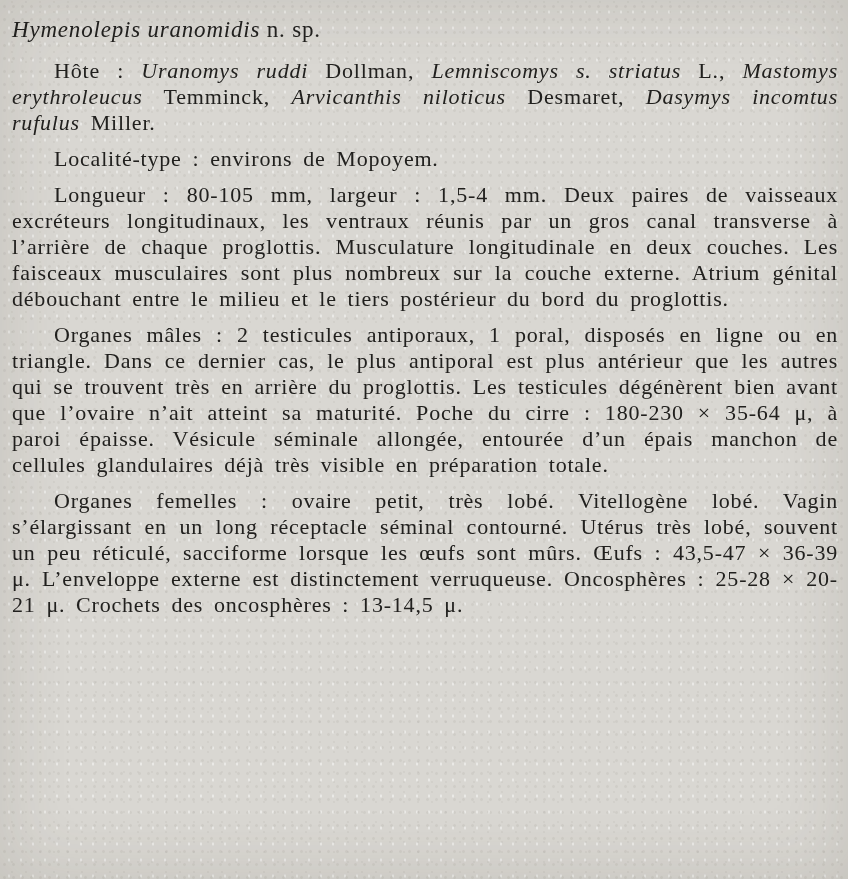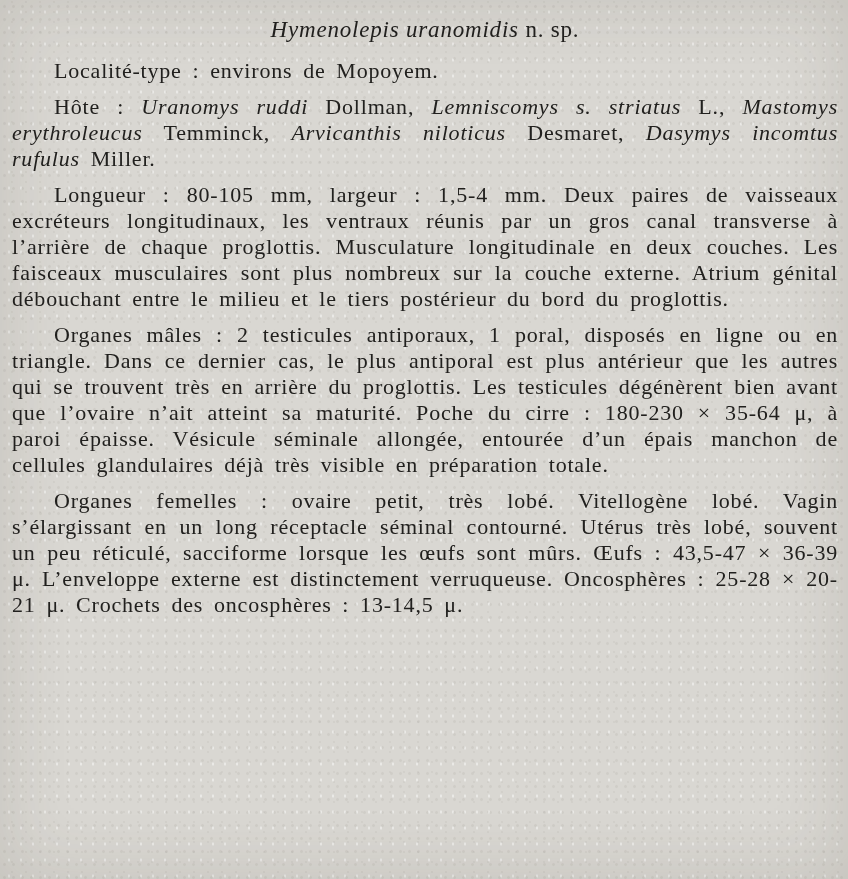--- a/index.html
+++ b/index.html
@@ -25,21 +25,21 @@
       radial-gradient(rgba(80,76,66,0.05) 1px, transparent 1.4px) 5px 7px / 14px 10px,
       radial-gradient(rgba(255,255,255,0.45) 1px, transparent 1.4px) 3px 4px / 12px 16px,
       var(--paper, #d9d7d2);
     box-shadow: inset 0 0 70px rgba(70,64,52,0.14);
   }
   .title {
     margin: 0 0 13px 0;
     font-size: 23px;
     font-weight: 400;
     line-height: 30px;
-    text-align: center;
+    text-align: left;
     letter-spacing: 0.8px;
   }
   .body-text p {
     margin: 0 0 10px 0;
     font-size: 22px;
     line-height: 26px;
     text-align: justify;
     text-indent: 42px;
     letter-spacing: 0.8px;
     word-spacing: 4.5px;
@@ -49,19 +49,19 @@
   .it {
     font-style: italic;
   }
 </style>
 </head>
 <body>
 
 <main class="page">
   <h1 class="title"><span class="it">Hymenolepis uranomidis</span><span> n. sp.</span></h1>
   <section class="body-text">
+      <p><span>Hôte : </span><span class="it">Uranomys ruddi</span><span> Dollman, </span><span class="it">Lemniscomys s. striatus</span><span> L., </span><span class="it">Masto­mys erythroleucus</span><span> Temminck, </span><span class="it">Arvicanthis niloticus</span><span> Desmaret, </span><span class="it">Dasymys incomtus rufulus</span><span> Miller.</span></p>
       <p><span>Localité-type : environs de Mopoyem.</span></p>
-      <p><span>Hôte : </span><span class="it">Uranomys ruddi</span><span> Dollman, </span><span class="it">Lemniscomys s. striatus</span><span> L., </span><span class="it">Masto­mys erythroleucus</span><span> Temminck, </span><span class="it">Arvicanthis niloticus</span><span> Desmaret, </span><span class="it">Dasymys incomtus rufulus</span><span> Miller.</span></p>
       <p><span>Longueur : 80-105 mm, largeur : 1,5-4 mm. Deux paires de vaisseaux excréteurs longitudinaux, les ventraux réunis par un gros canal trans­verse à l’arrière de chaque proglottis. Musculature longitudinale en deux couches. Les faisceaux musculaires sont plus nombreux sur la couche externe. Atrium génital débouchant entre le milieu et le tiers postérieur du bord du proglottis.</span></p>
       <p><span>Organes mâles : 2 testicules antiporaux, 1 poral, disposés en ligne ou en triangle. Dans ce dernier cas, le plus antiporal est plus antérieur que les autres qui se trouvent très en arrière du proglottis. Les testicules dégénèrent bien avant que l’ovaire n’ait atteint sa maturité. Poche du cirre : 180-230 × 35-64 μ, à paroi épaisse. Vésicule séminale allongée, entourée d’un épais manchon de cellules glandulaires déjà très visible en préparation totale.</span></p>
       <p><span>Organes femelles : ovaire petit, très lobé. Vitellogène lobé. Vagin s’élargissant en un long réceptacle séminal contourné. Utérus très lobé, souvent un peu réticulé, sacciforme lorsque les œufs sont mûrs. Œufs : 43,5-47 × 36-39 μ. L’enveloppe externe est distinctement verruqueuse. Oncosphères : 25-28 × 20-21 μ. Crochets des oncosphères : 13-14,5 μ.</span></p>
     </section>
 </main>
 
 </body></html>

